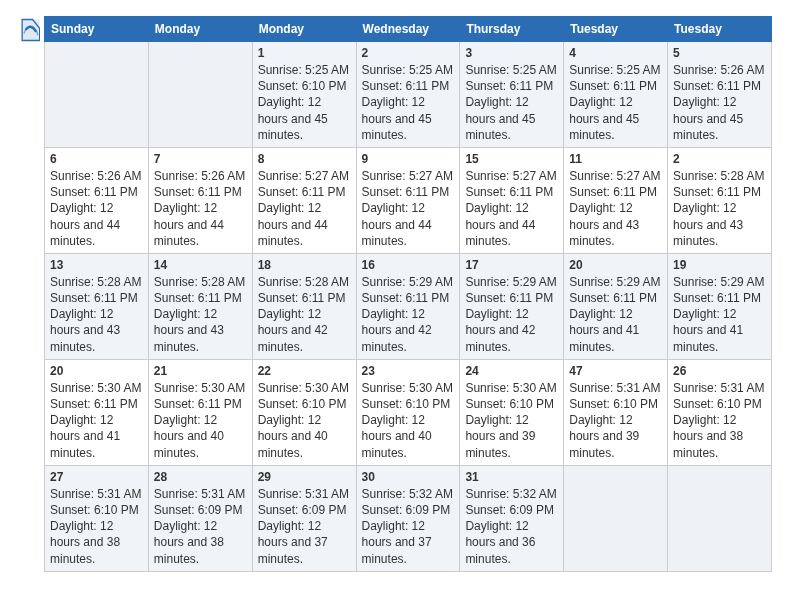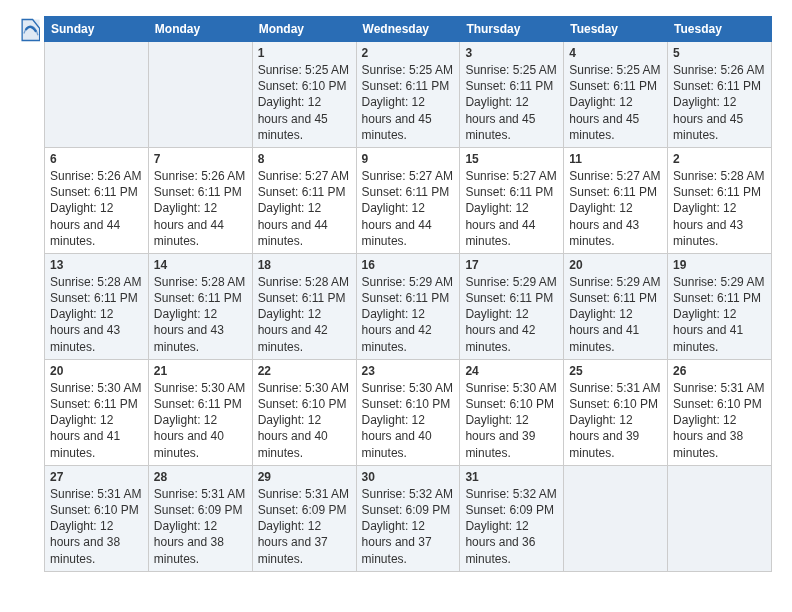--- a/index.html
+++ b/index.html
@@ -282,21 +282,21 @@
 Sunset: 6:10 PM
 Daylight: 12 hours and 40 minutes.</div>
           </td>
           <td>
             <div class="day-num">24</div>
             <div class="day-info" style="white-space: pre-line;">Sunrise: 5:30 AM
 Sunset: 6:10 PM
 Daylight: 12 hours and 39 minutes.</div>
           </td>
           <td>
-            <div class="day-num">25</div>
+            <div class="day-num">47</div>
             <div class="day-info" style="white-space: pre-line;">Sunrise: 5:31 AM
 Sunset: 6:10 PM
 Daylight: 12 hours and 39 minutes.</div>
           </td>
           <td>
             <div class="day-num">26</div>
             <div class="day-info" style="white-space: pre-line;">Sunrise: 5:31 AM
 Sunset: 6:10 PM
 Daylight: 12 hours and 38 minutes.</div>
           </td>

